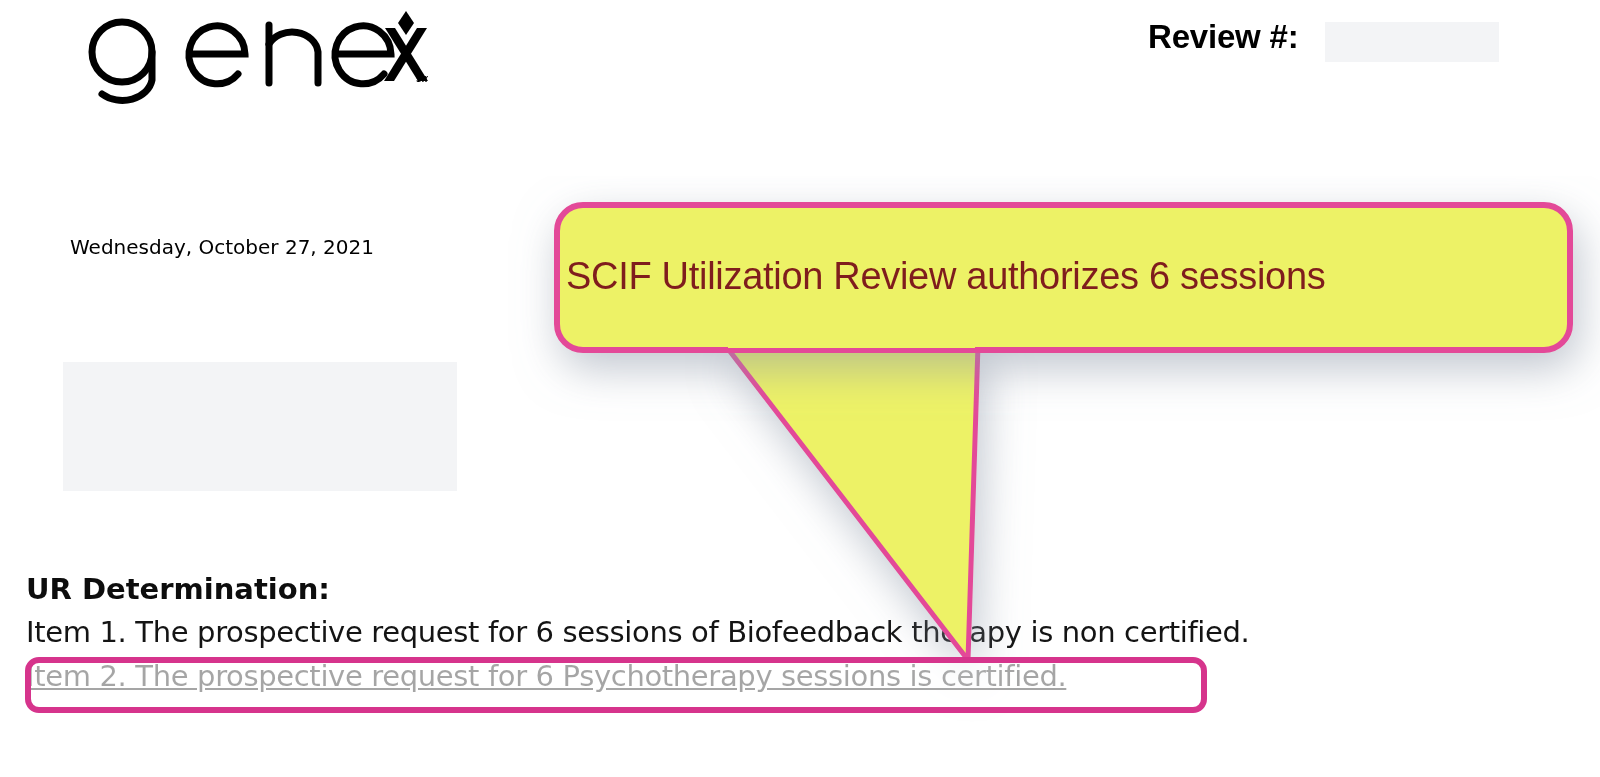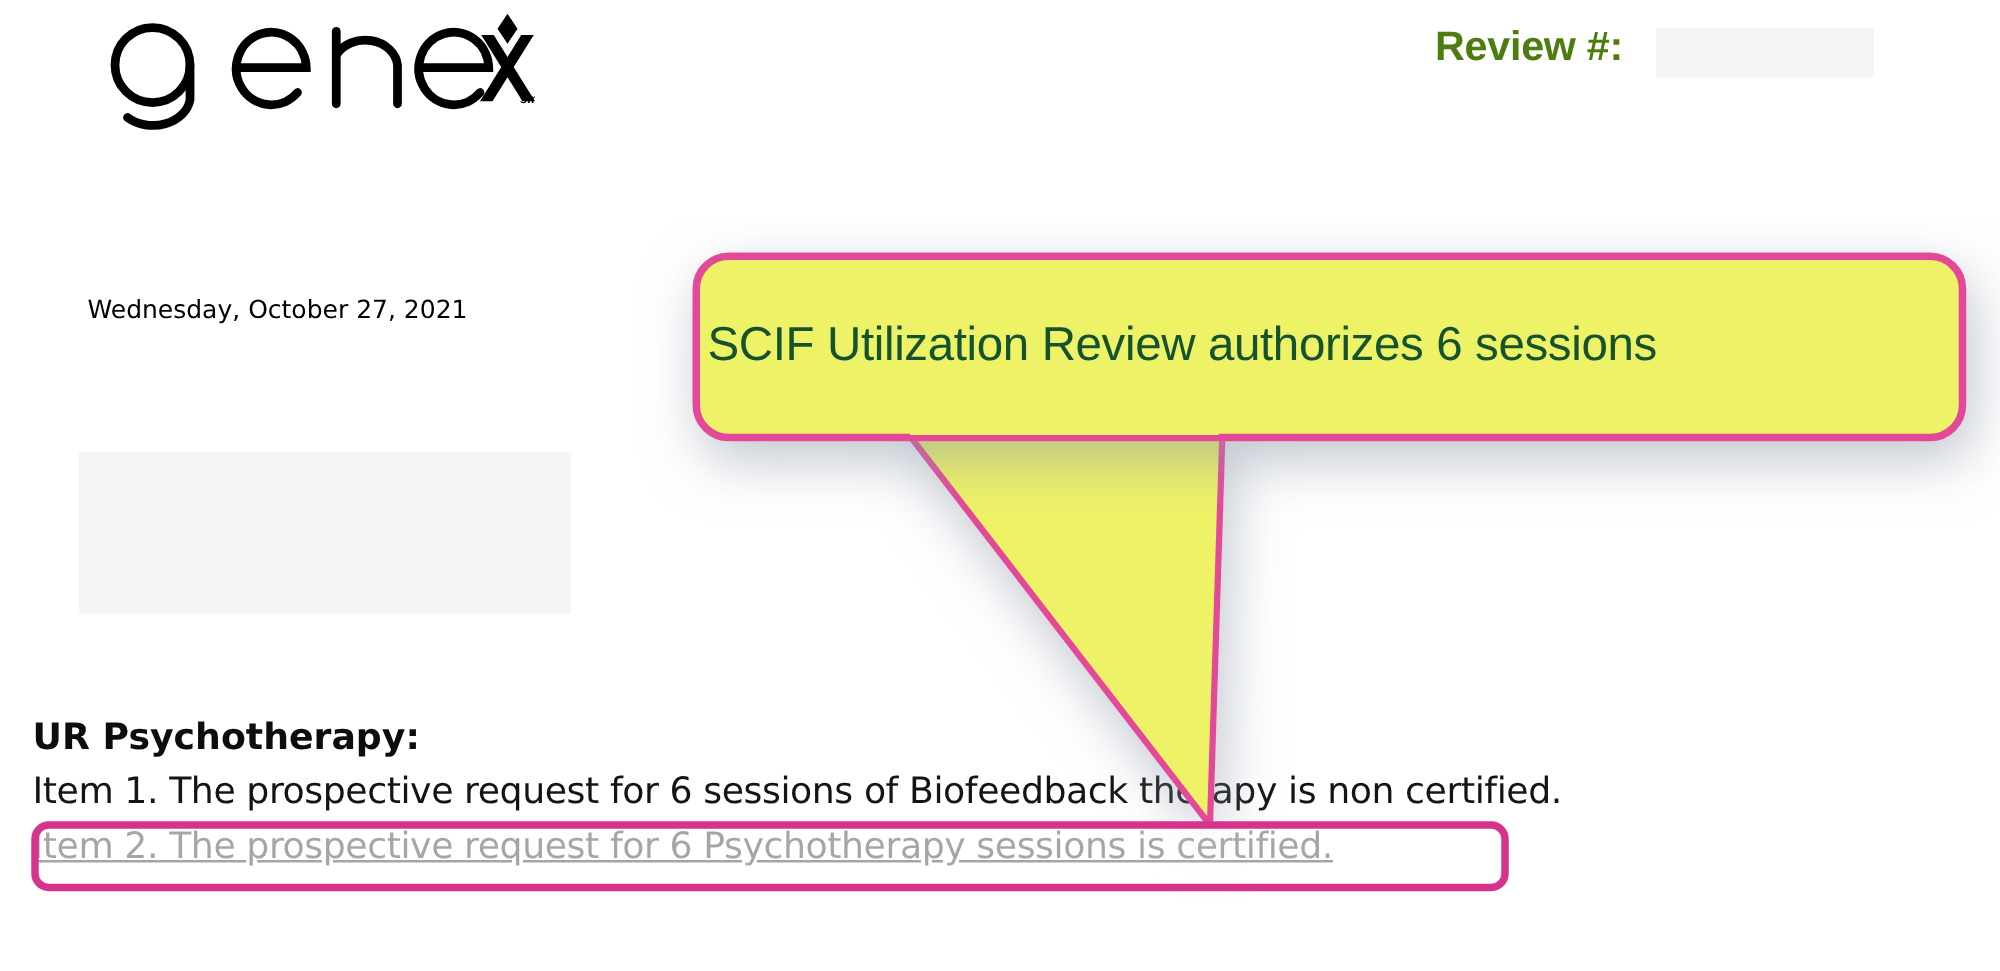--- a/index.html
+++ b/index.html
@@ -21,21 +21,21 @@
     left:78px; top:8px;
     width:350px; height:100px;
   }
   .logo svg { display:block; width:100%; height:100%; }
 
   .review-label {
     position:absolute;
     left:1148px; top:18px;
     font-size:33px;
     font-weight:bold;
-    color:#4d7c0f;
+    color:#000000;
     letter-spacing:-0.2px;
     white-space:nowrap;
     font-family:"Liberation Sans", sans-serif;
   }
   .redaction {
     position:absolute;
     background:#f3f4f6;
   }
   .redact-review { left:1325px; top:22px; width:174px; height:40px; }
   .redact-block  { left:63px;  top:362px; width:394px; height:129px; }
@@ -80,21 +80,21 @@
     width:1600px; height:777px;
     pointer-events:none;
   }
   .callout-wrap svg { display:block; width:1600px; height:777px; }
 
   .callout-text {
     position:absolute;
     left:566px; top:255px;
     width:990px;
     font-size:38px;
-    color:#14532d;
+    color:#7f1d1d;
     white-space:nowrap;
     font-family:"Liberation Sans", sans-serif;
     letter-spacing:-0.3px;
   }
 
   
   .highlight-box {
     position:absolute;
     left:25px; top:657px;
     width:1182px; height:56px;
@@ -133,21 +133,21 @@
     </svg>
   </div>
 
   <div class="review-label">Review #:</div>
   <div class="redaction redact-review"></div>
 
   <div class="doc-date">Wednesday, October 27, 2021</div>
 
   <div class="redaction redact-block"></div>
 
-  <div class="ur-heading">UR Psychotherapy:</div>
+  <div class="ur-heading">UR Determination:</div>
   <div class="ur-item item-1">Item 1. The prospective request for 6 sessions of Biofeedback therapy is non certified.</div>
   <div class="ur-item item-2">Item 2. The prospective request for 6 Psychotherapy sessions is certified.</div>
 
   <div class="callout-wrap">
     <svg viewBox="0 0 1600 777" xmlns="http://www.w3.org/2000/svg" aria-hidden="true">
       <defs>
         <filter id="bubbleShadow" x="-20%" y="-20%" width="160%" height="200%">
           <feDropShadow dx="6" dy="16" stdDeviation="22" flood-color="#8e99a8" flood-opacity="0.55"></feDropShadow>
         </filter>
       </defs>

